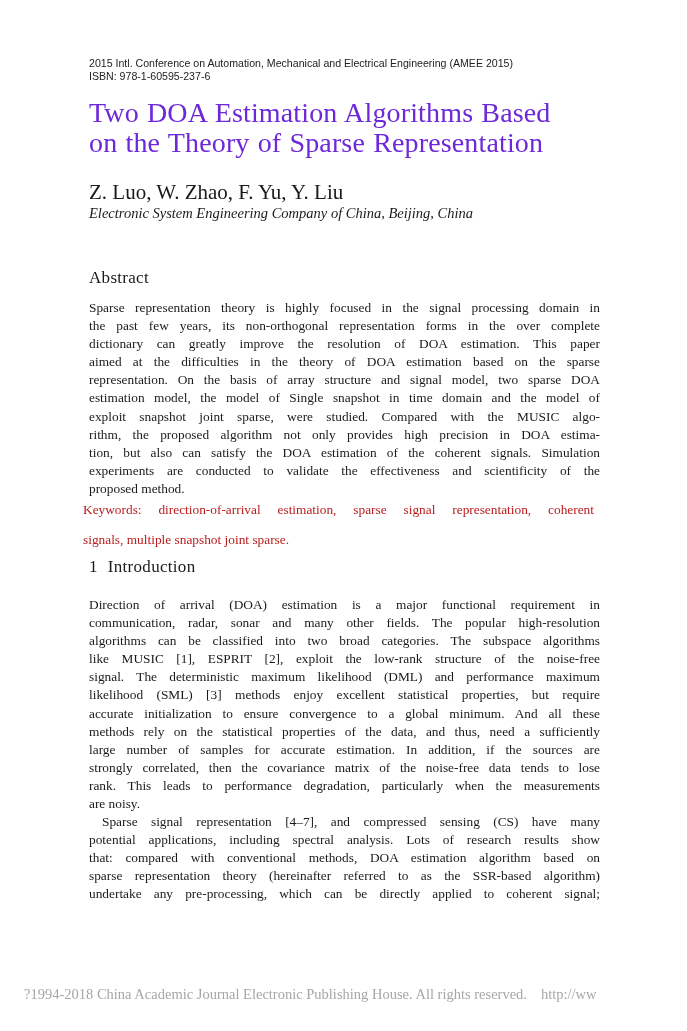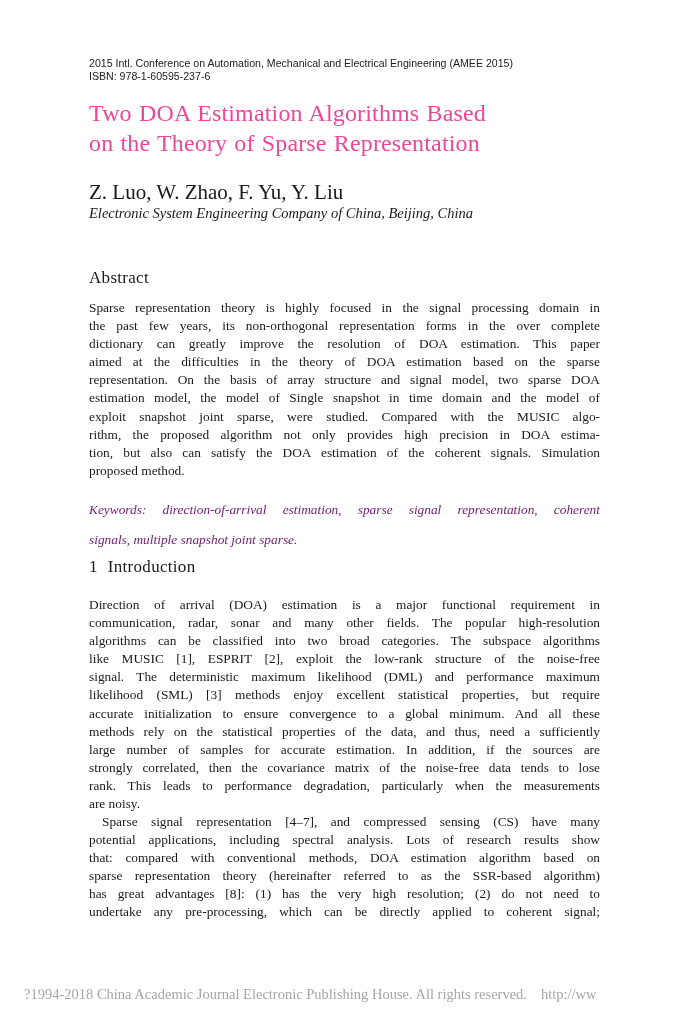--- a/index.html
+++ b/index.html
@@ -24,23 +24,23 @@
       line-height: 12.5px;
       color: #222;
     }
     .conf-header div { white-space: nowrap; }
     .title {
       position: absolute;
       left: 89px;
       top: 98px;
       width: 520px;
       font-family: "Liberation Serif", serif;
-      font-size: 24px;
+      font-size: 28px;
       line-height: 30px;
-      color: #ec4899;
+      color: #6d28d9;
       letter-spacing: 0.15px;
       word-spacing: 1px;
     }
     .title div { white-space: nowrap; }
     .authors {
       position: absolute;
       left: 89px;
       top: 182px;
       font-family: "Liberation Serif", serif;
       font-size: 21px;
@@ -89,28 +89,27 @@
       text-align-last: justify;
       white-space: nowrap;
       height: 18.1px;
     }
     .body-text .ln.last {
       text-align-last: left;
     }
     .abstract-body { top: 299px; }
     .keywords {
       position: absolute;
-      left: 89px;
+      left: 83px;
       top: 501px;
       width: 511px;
       font-family: "Liberation Serif", serif;
-      font-style: italic;
       font-size: 13.35px;
       line-height: 18.1px;
-      color: #701a75;
+      color: #b91c1c;
     }
     .keywords .ln {
       display: block;
       white-space: nowrap;
       text-align-last: justify;
       height: 18.1px;
     }
     .keywords .ln.last { text-align-last: left; margin-top: 12px; }
     .intro-p1 { top: 596px; }
     .intro-p2 { top: 813px; }
@@ -148,20 +147,21 @@
 <div class="body-text abstract-body">
   <span class="ln">Sparse representation theory is highly focused in the signal processing domain in</span>
   <span class="ln">the past few years, its non-orthogonal representation forms in the over complete</span>
   <span class="ln">dictionary can greatly improve the resolution of DOA estimation. This paper</span>
   <span class="ln">aimed at the difficulties in the theory of DOA estimation based on the sparse</span>
   <span class="ln">representation. On the basis of array structure and signal model, two sparse DOA</span>
   <span class="ln">estimation model, the model of Single snapshot in time domain and the model of</span>
   <span class="ln">exploit snapshot joint sparse, were studied. Compared with the MUSIC algo-</span>
   <span class="ln">rithm, the proposed algorithm not only provides high precision in DOA estima-</span>
   <span class="ln">tion, but also can satisfy the DOA estimation of the coherent signals. Simulation</span>
+  <span class="ln">experiments are conducted to validate the effectiveness and scientificity of the</span>
   <span class="ln last">proposed method.</span>
 </div>
 
 <div class="keywords">
   <span class="ln">Keywords: direction-of-arrival estimation, sparse signal representation, coherent</span>
   <span class="ln last">signals, multiple snapshot joint sparse.</span>
 </div>
 
 <div class="section-heading intro-heading">
   <span class="num">1</span><span>Introduction</span>
@@ -180,19 +180,18 @@
   <span class="ln">strongly correlated, then the covariance matrix of the noise-free data tends to lose</span>
   <span class="ln">rank. This leads to performance degradation, particularly when the measurements</span>
   <span class="ln last">are noisy.</span>
 </div>
 
 <div class="body-text intro-p2">
   <span class="ln indent">Sparse signal representation [4–7], and compressed sensing (CS) have many</span>
   <span class="ln">potential applications, including spectral analysis. Lots of research results show</span>
   <span class="ln">that: compared with conventional methods, DOA estimation algorithm based on</span>
   <span class="ln">sparse representation theory (hereinafter referred to as the SSR-based algorithm)</span>
-  <span class="ln">has great advantages [8]: (1) has the very high resolution; (2) do not need to</span>
   <span class="ln">undertake any pre-processing, which can be directly applied to coherent signal;</span>
 </div>
 
 <div class="footer">
   <span>?1994-2018 China Academic Journal Electronic Publishing House. All rights reserved.</span><span class="url">http://ww</span>
 </div>
 
 </body></html>

